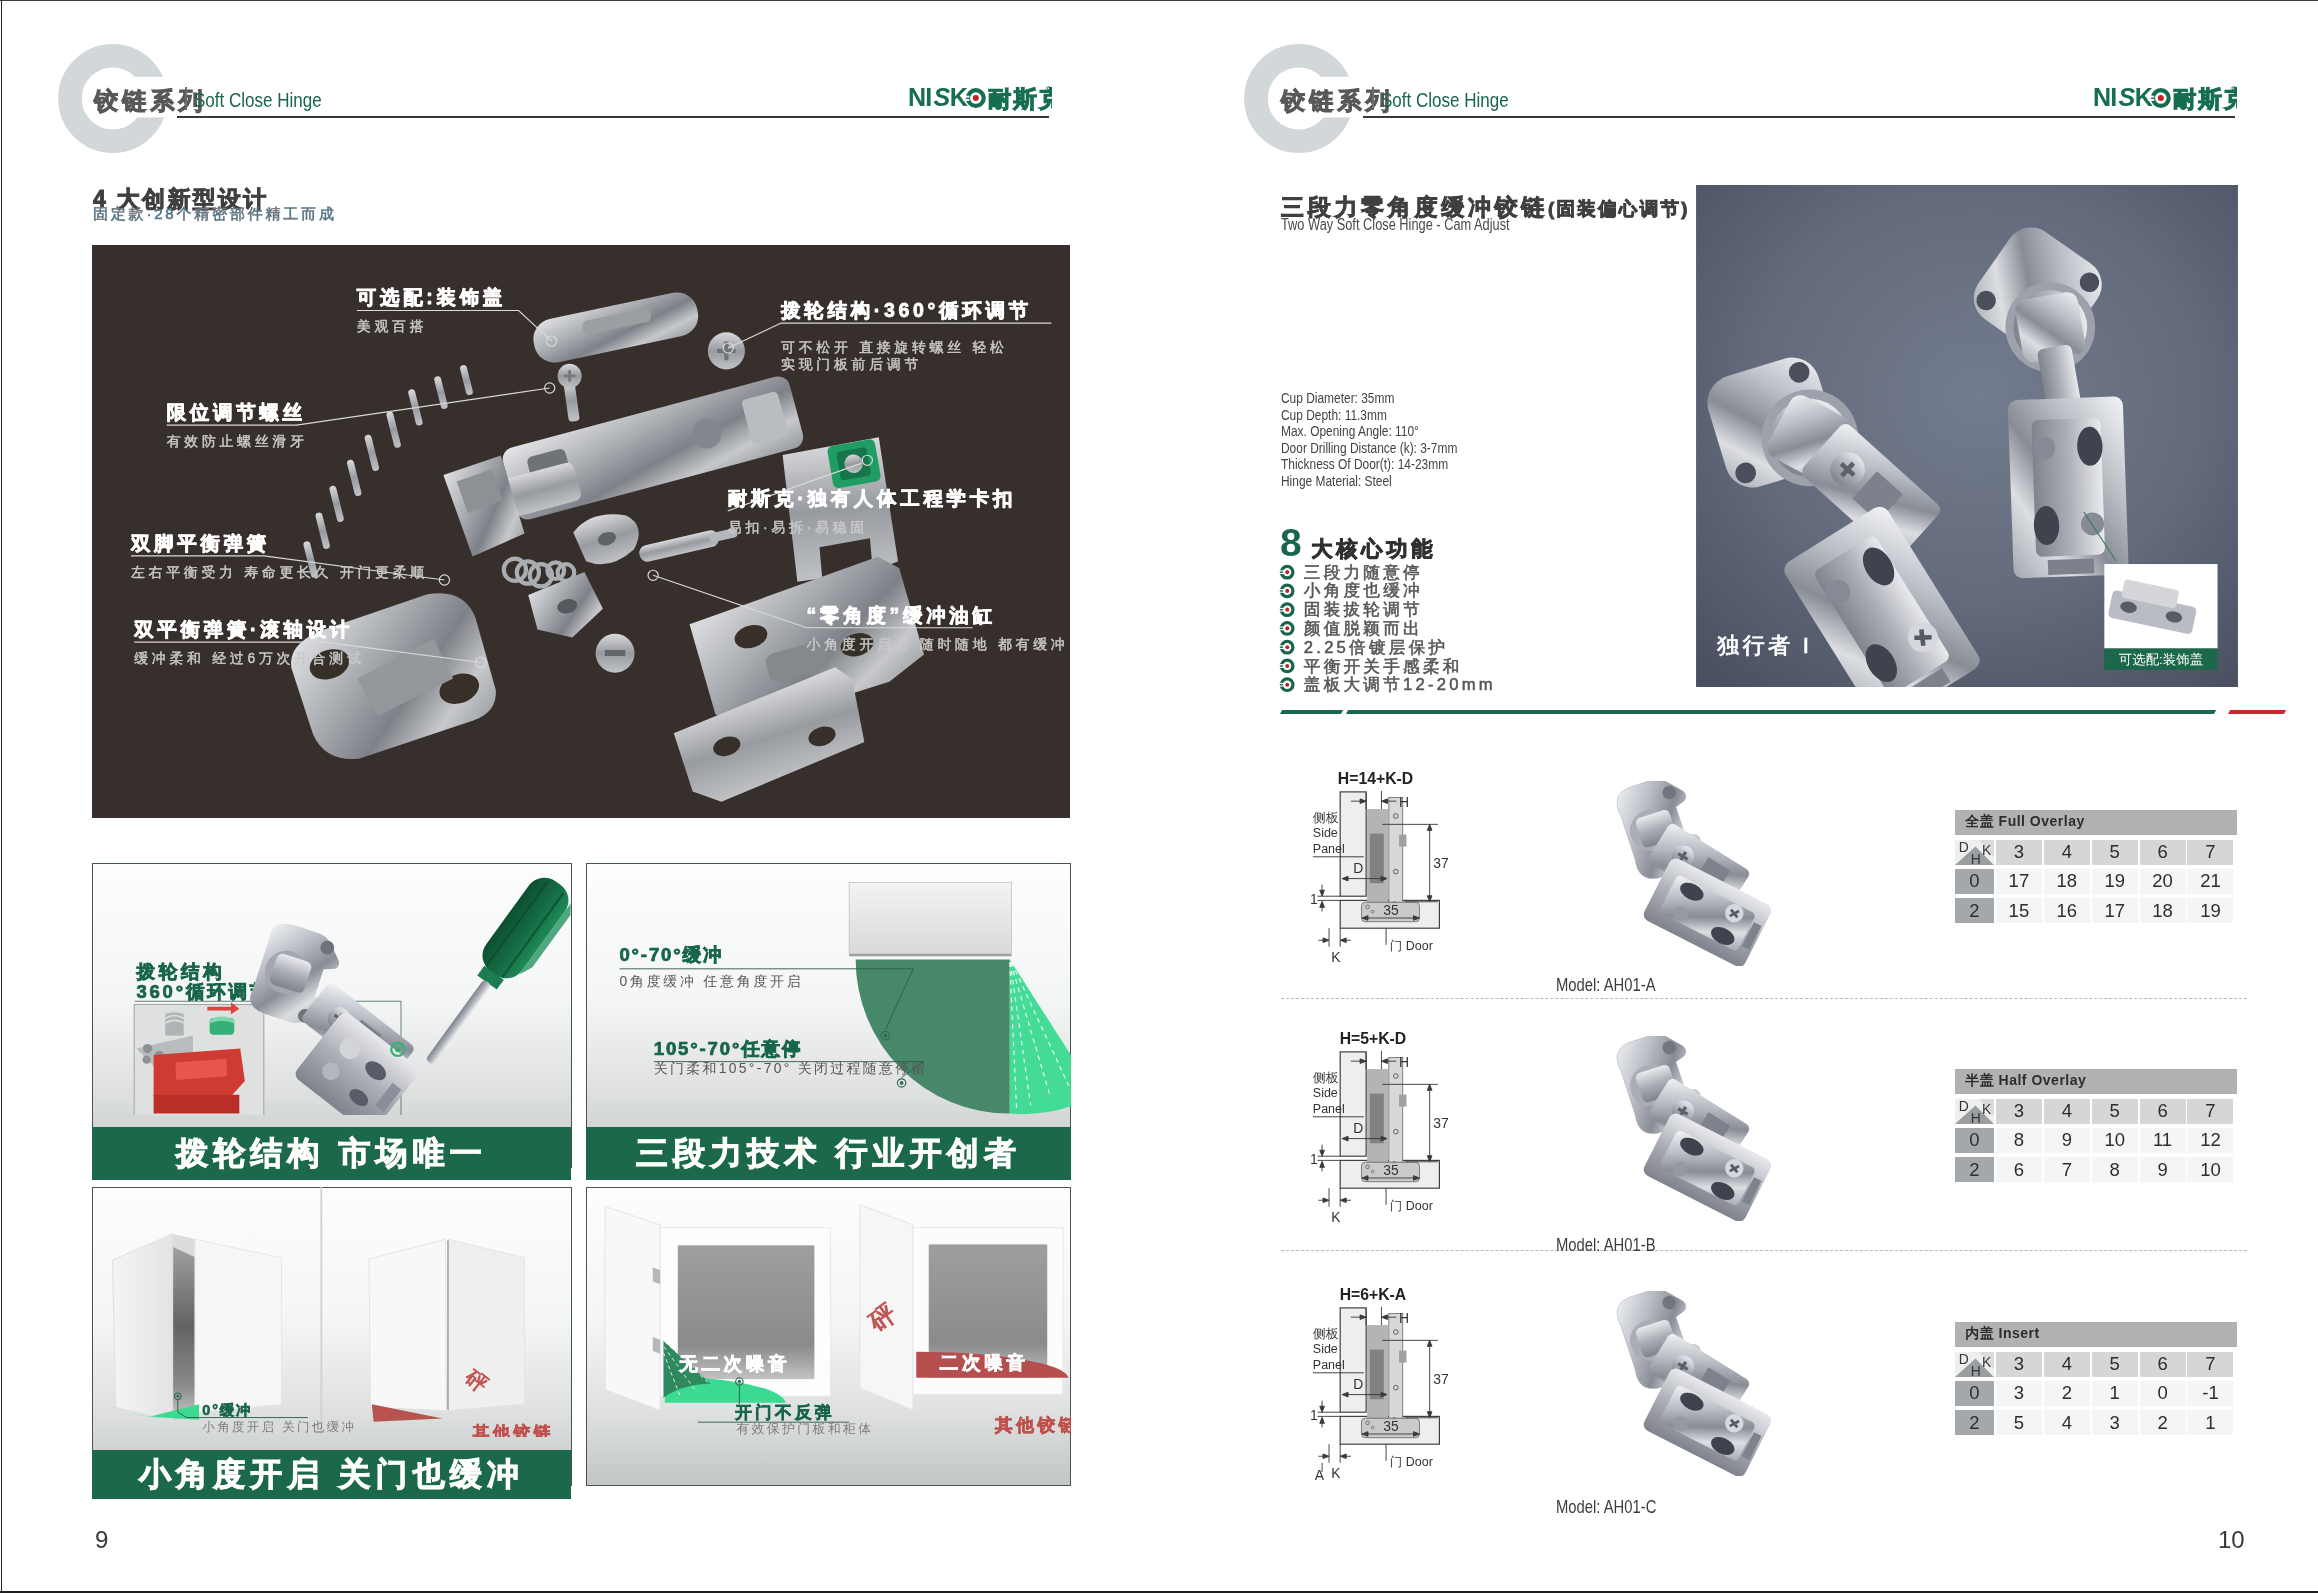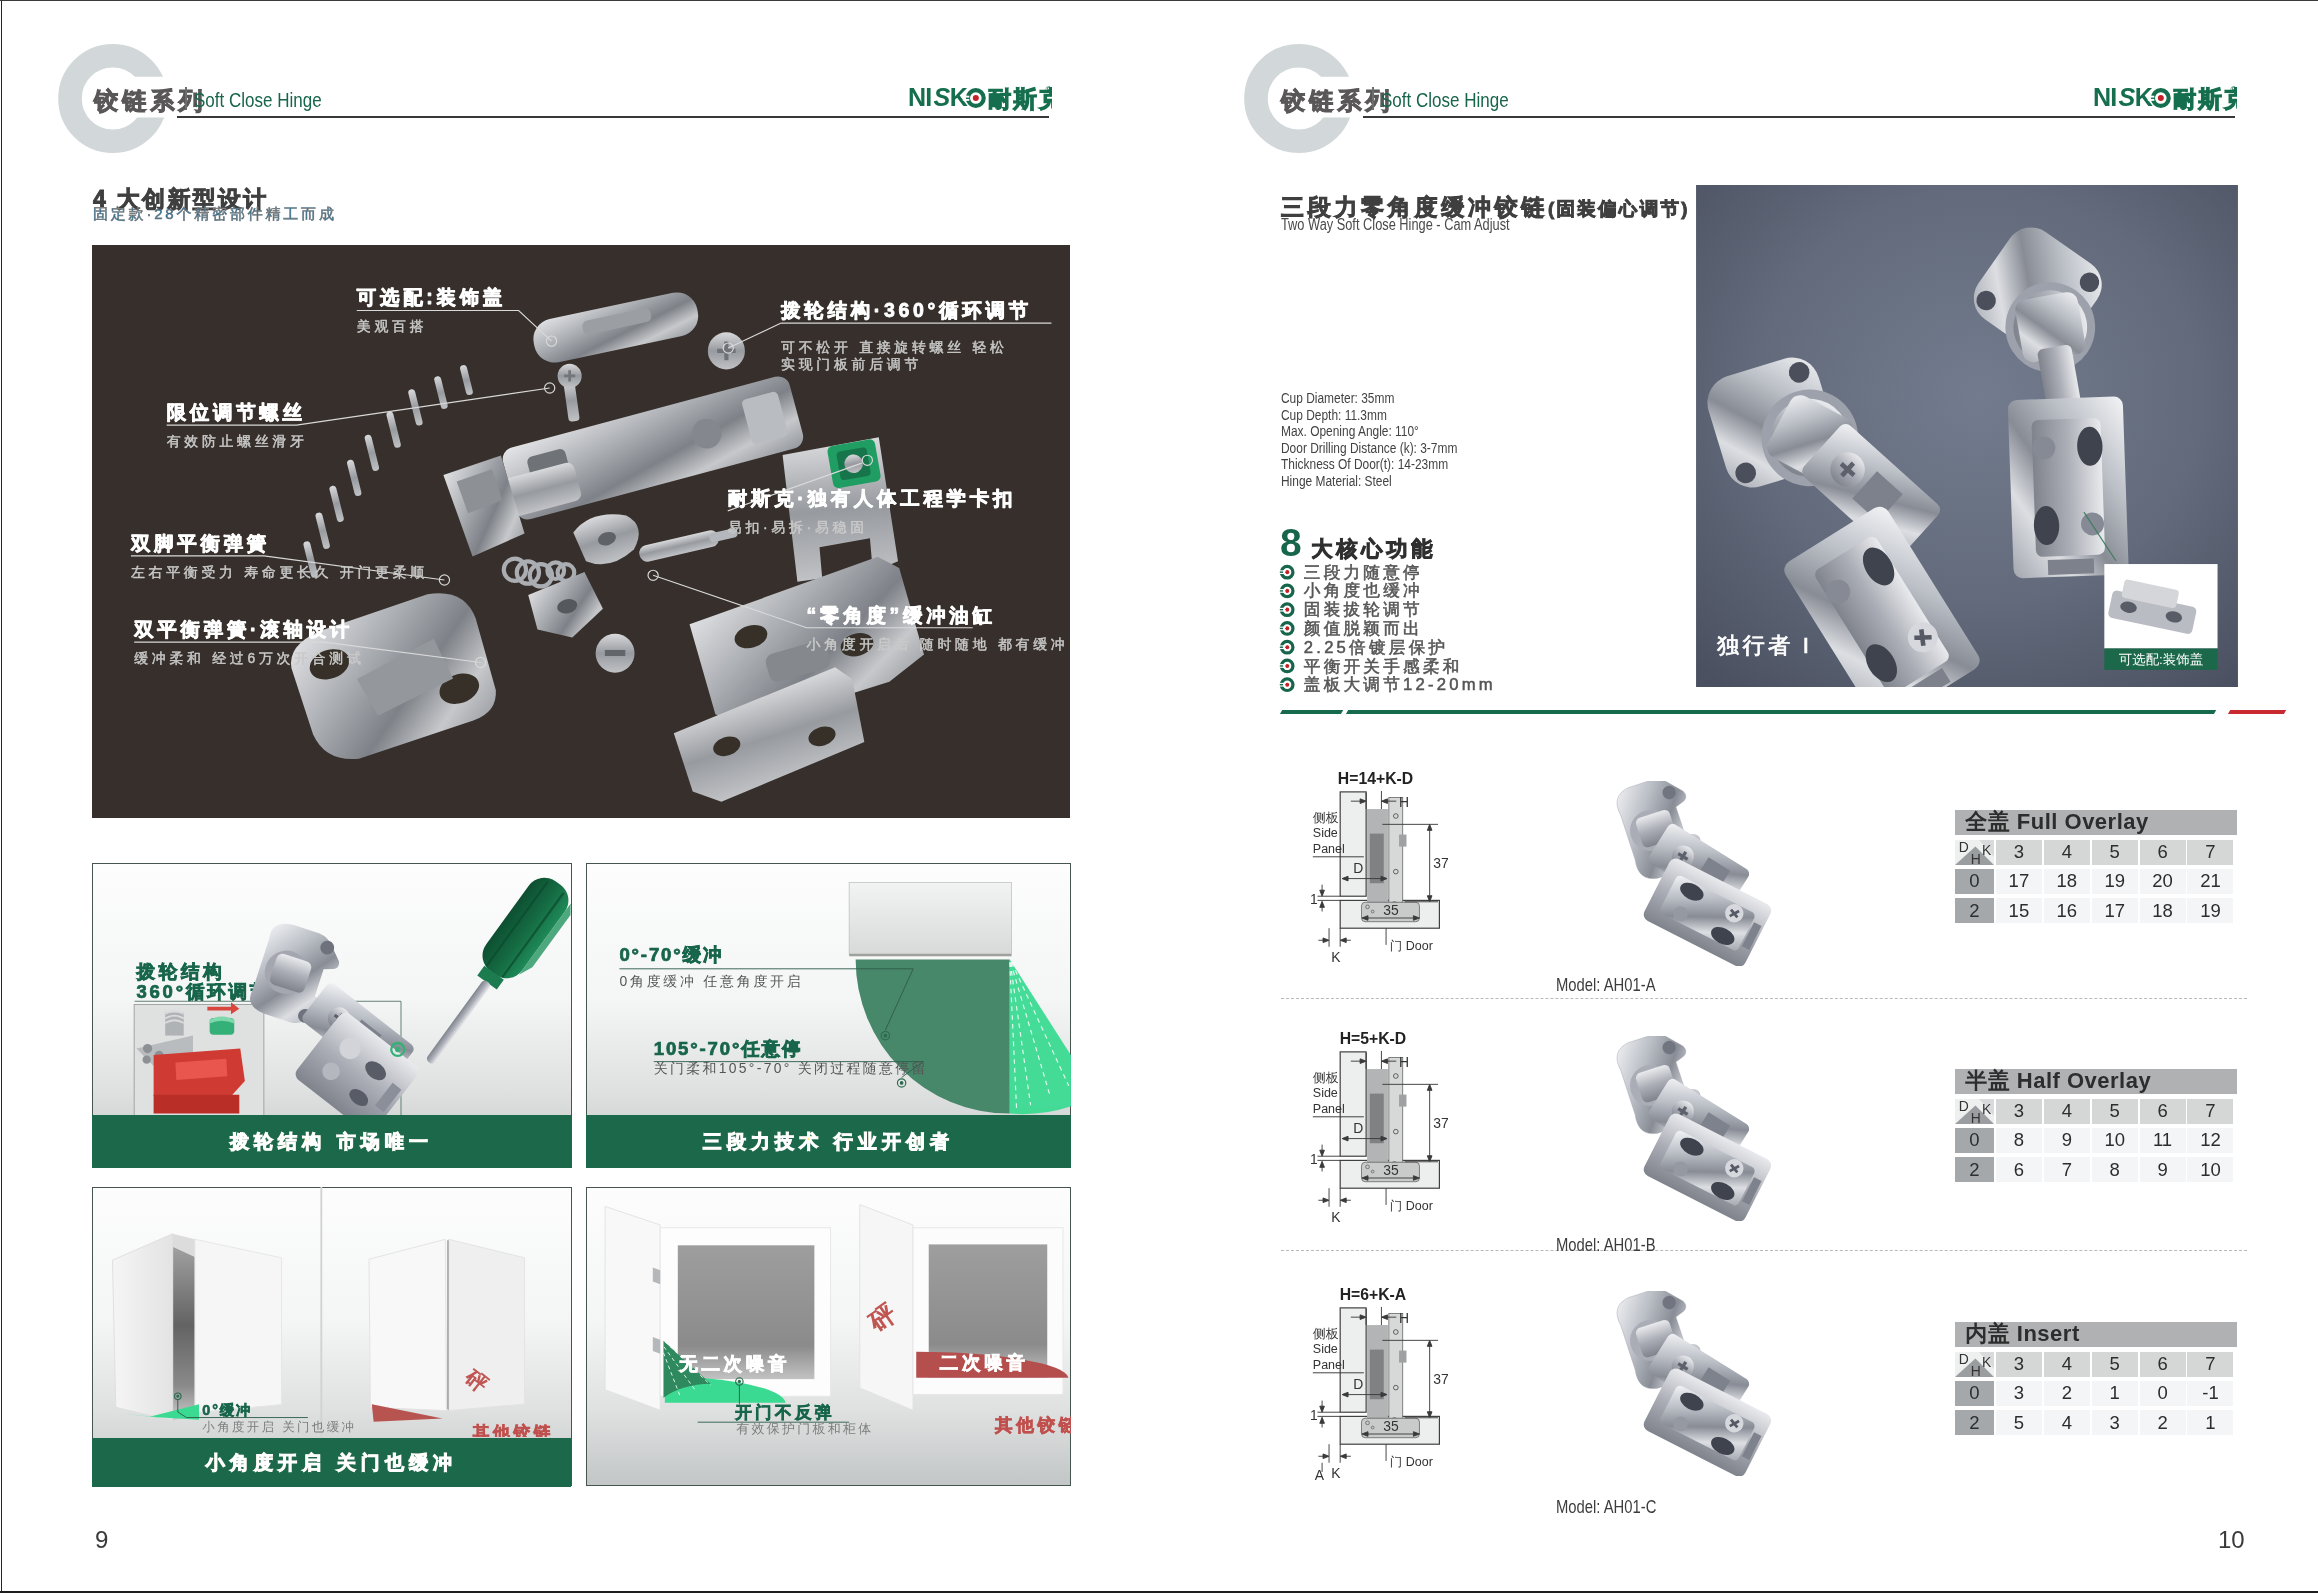--- a/index.html
+++ b/index.html
@@ -1,17 +1,17 @@
 <!DOCTYPE html>
 <html style="font-size:7.4px"><head><meta charset="utf-8">
 <style>
 html,body{margin:0;padding:0;background:#fff;}
 #page{position:relative;width:2333px;height:1594px;background:#ffffff;overflow:hidden;font-family:"Liberation Sans",sans-serif;}
 .abs{position:absolute;}
-.banner{position:absolute;background:#1c684a;color:#fde047;font-weight:bold;font-size:19px;-webkit-text-stroke:1px #ffffff;display:flex;align-items:center;justify-content:center;letter-spacing:5.1px;}
+.banner{position:absolute;background:#1c684a;color:#fef9c3;font-weight:bold;font-size:32px;-webkit-text-stroke:1px #ffffff;display:flex;align-items:center;justify-content:center;letter-spacing:5.1px;margin-top:12px;}
 .box{position:absolute;border:0.9px solid #46554e;background:linear-gradient(180deg,#fdfdfd 0%,#f4f5f5 45%,#dfe1e1 75%,#c3c6c6 100%);}
 .ct{color:#3f3f3f;}
 .sub{color:#0369a1;}
 </style></head>
 <body>
 <div id="page">
 
 <div class="abs" style="left:0.9px;top:0;width:1.4px;height:1594px;background:#232323;"></div>
 <div class="abs" style="left:0;top:0;width:2333px;height:0.9px;background:#3a3a3a;"></div>
 <div class="abs" style="left:0;top:1591px;width:2333px;height:2.8px;background:#1e1e1e;"></div>
@@ -600,21 +600,21 @@
       <use href="#ghinge"></use>
     </svg>
 <svg class="abs" style="left:1602px;top:1036px" width="195" height="185" viewBox="0 0 420 400">
       <use href="#ghinge"></use>
     </svg>
 <svg class="abs" style="left:1602px;top:1291px" width="195" height="185" viewBox="0 0 420 400">
       <use href="#ghinge"></use>
     </svg>
 <style>
 .tbl{position:absolute;width:282px;font-family:"Liberation Sans",sans-serif;}
-.bar{height:24.6px;background:#afb1b3;display:flex;align-items:center;padding-left:10.2px;font-size:22px;font-weight:bold;color:#2d2d2d;letter-spacing:0.5px;}
+.bar{height:24.6px;background:#afb1b3;display:flex;align-items:center;padding-left:10.2px;font-size:14px;font-weight:bold;color:#2d2d2d;letter-spacing:0.5px;}
 .trow{display:flex;height:25px;}
 .mt11{margin-top:5.1px;}.mt9{margin-top:4.2px;}.mt10{margin-top:4.6px;}
 .dcell{width:39px;position:relative;background:#eeefef;overflow:hidden;}
 .dcell svg{position:absolute;left:0;top:0;}
 .hcell{width:46px;margin-left:1.9px;background:#d5d7d6;display:flex;align-items:center;justify-content:center;font-size:18.5px;color:#2d2d2d;}
 .hcell:first-of-type{margin-left:2.3px;}
 .c0{width:39px;background:#a5a8aa;display:flex;align-items:center;justify-content:center;font-size:18.5px;color:#2d2d2d;}
 .ncell{width:46px;margin-left:1.9px;background:#f3f5f6;display:flex;align-items:center;justify-content:center;font-size:18.5px;color:#2d2d2d;}
 .ncell:first-of-type{margin-left:2.3px;}
 </style>

